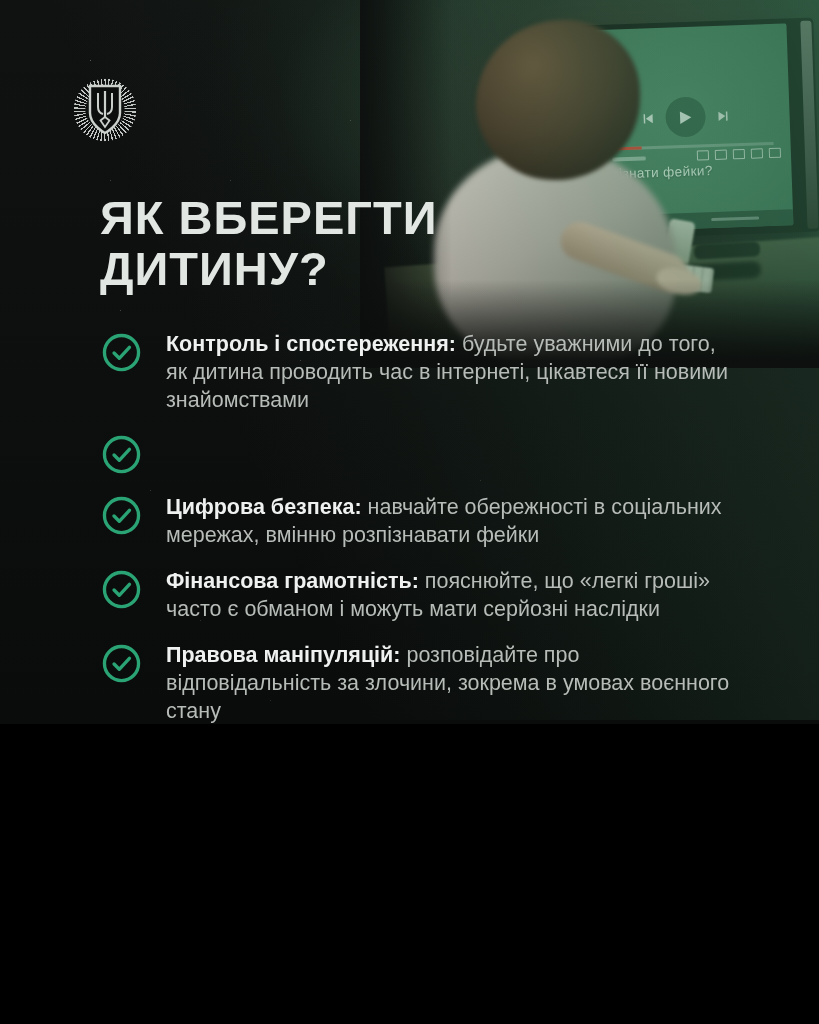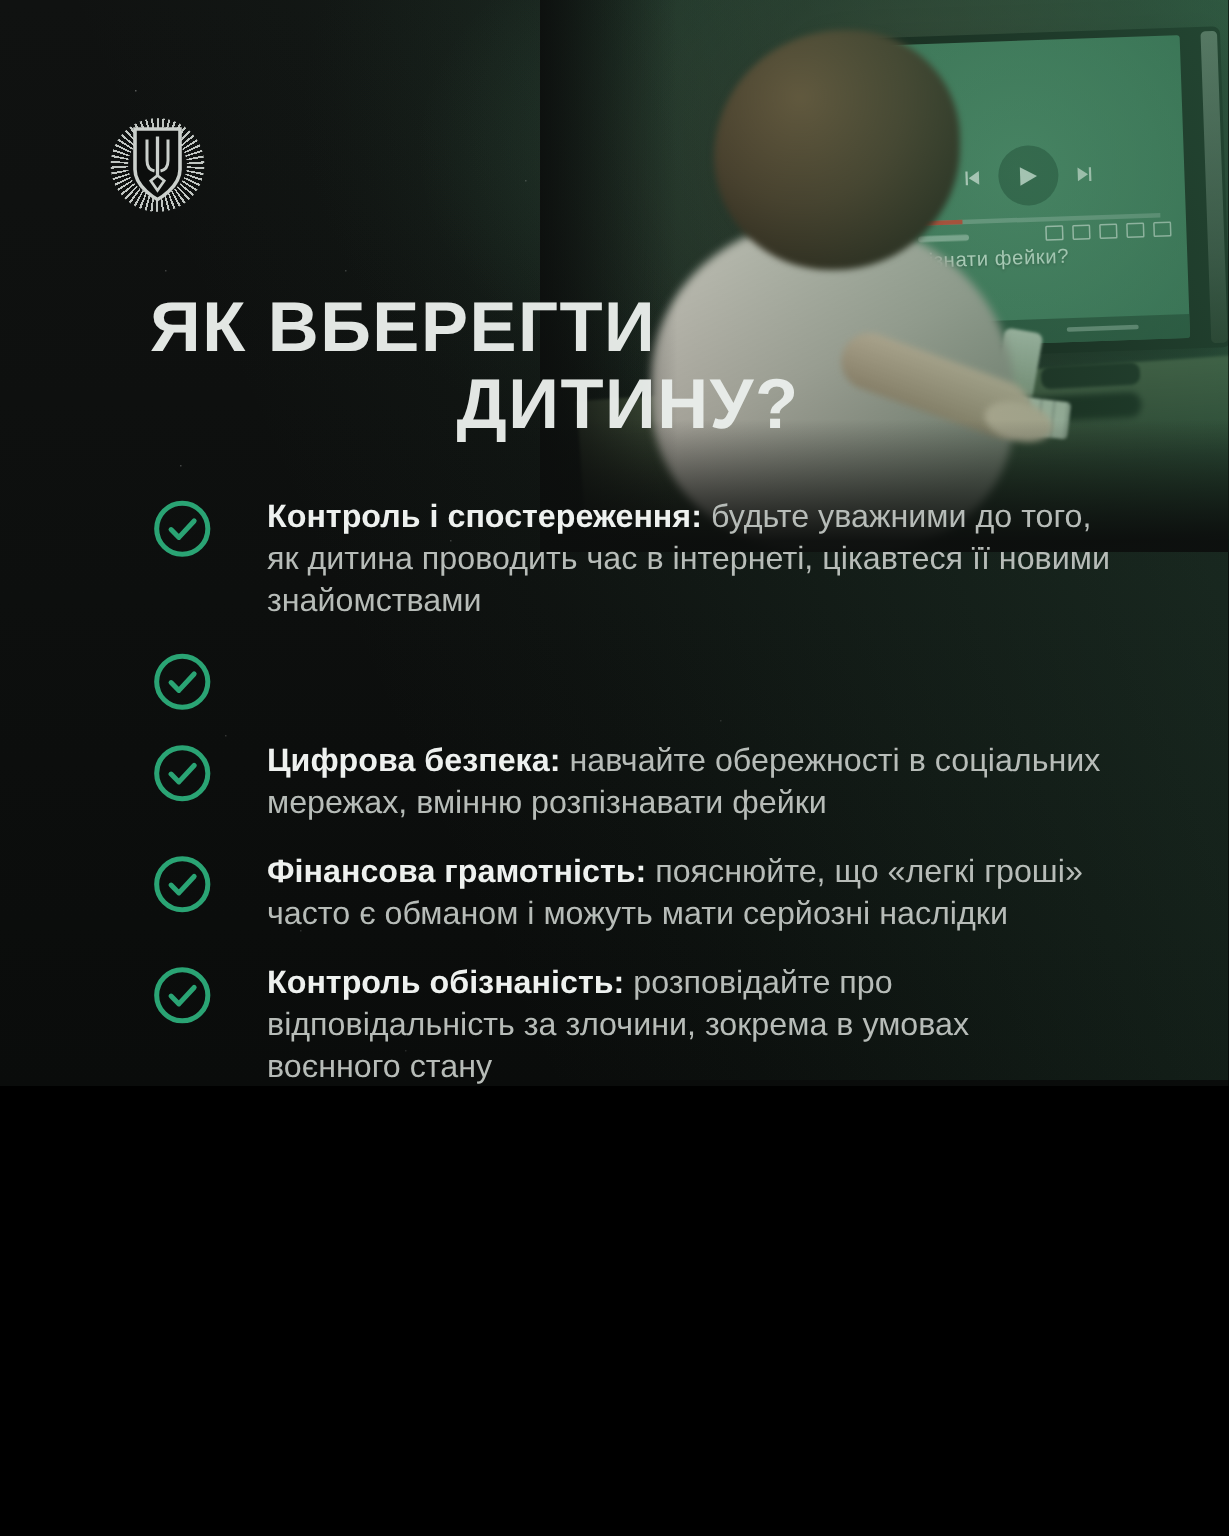--- a/index.html
+++ b/index.html
@@ -89,24 +89,24 @@
   
   .badge{position:absolute;left:58px;top:60px;width:94px;height:100px;}
   .rays{position:absolute;left:2px;top:4px;width:90px;height:92px;border-radius:50%;
     background:repeating-conic-gradient(from -1deg, rgba(203,208,204,.95) 0deg 2.7deg, transparent 2.7deg 7.2deg);
     -webkit-mask:radial-gradient(circle, transparent 0 30%, #000 31% 48%, transparent 49%);
             mask:radial-gradient(circle, transparent 0 30%, #000 31% 48%, transparent 49%);}
   .shield{position:absolute;left:27px;top:24px;}
   
   .title{position:absolute;left:100px;top:192px;width:433px;color:rgba(233,237,234,.97);
     font-weight:bold;font-size:47px;line-height:51px;letter-spacing:1px;}
-  .title .l2{text-align:right;}
+  .title .l2{}
   
   .checklist{position:absolute;left:101px;top:330px;width:640px;}
-  .check-item{display:flex;gap:36px;margin-bottom:18px;}
+  .check-item{display:flex;gap:24px;margin-bottom:18px;}
   .check-ic{flex:0 0 41px;width:41px;height:41px;margin-top:2px;}
   .item-text{margin:0;width:575px;font-size:21.5px;line-height:28px;color:#b7bcb8;}
   .item-text b{color:#eef1ef;font-weight:bold;}
 </style>
 </head>
 <body>
 
 <div class="poster">
 
   <div class="beam"></div>
@@ -227,17 +227,17 @@
         </svg>
       <p class="item-text"><b>Фінансова грамотність:</b> <span>пояснюйте, що «легкі гроші» часто є обманом і можуть мати серйозні наслідки</span></p>
     </div>
 
 
     <div class="check-item">
       <svg class="check-ic" viewBox="0 0 44 44">
           <circle cx="22" cy="22" r="18.3" stroke="#2aa474" stroke-width="3.6" fill="none"></circle>
           <path d="M14 22.6 l5.6 5.6 L30.5 16.4" stroke="#2aa474" stroke-width="3.6" fill="none" stroke-linecap="round" stroke-linejoin="round"></path>
         </svg>
-      <p class="item-text"><b>Контроль обізнаність:</b> <span>розповідайте про відповідальність за злочини, зокрема в умовах воєнного стану</span></p>
+      <p class="item-text"><b>Правова маніпуляцій:</b> <span>розповідайте про відповідальність за злочини, зокрема в умовах воєнного стану</span></p>
     </div>
 
   </div>
 </div>
 
 </body></html>

